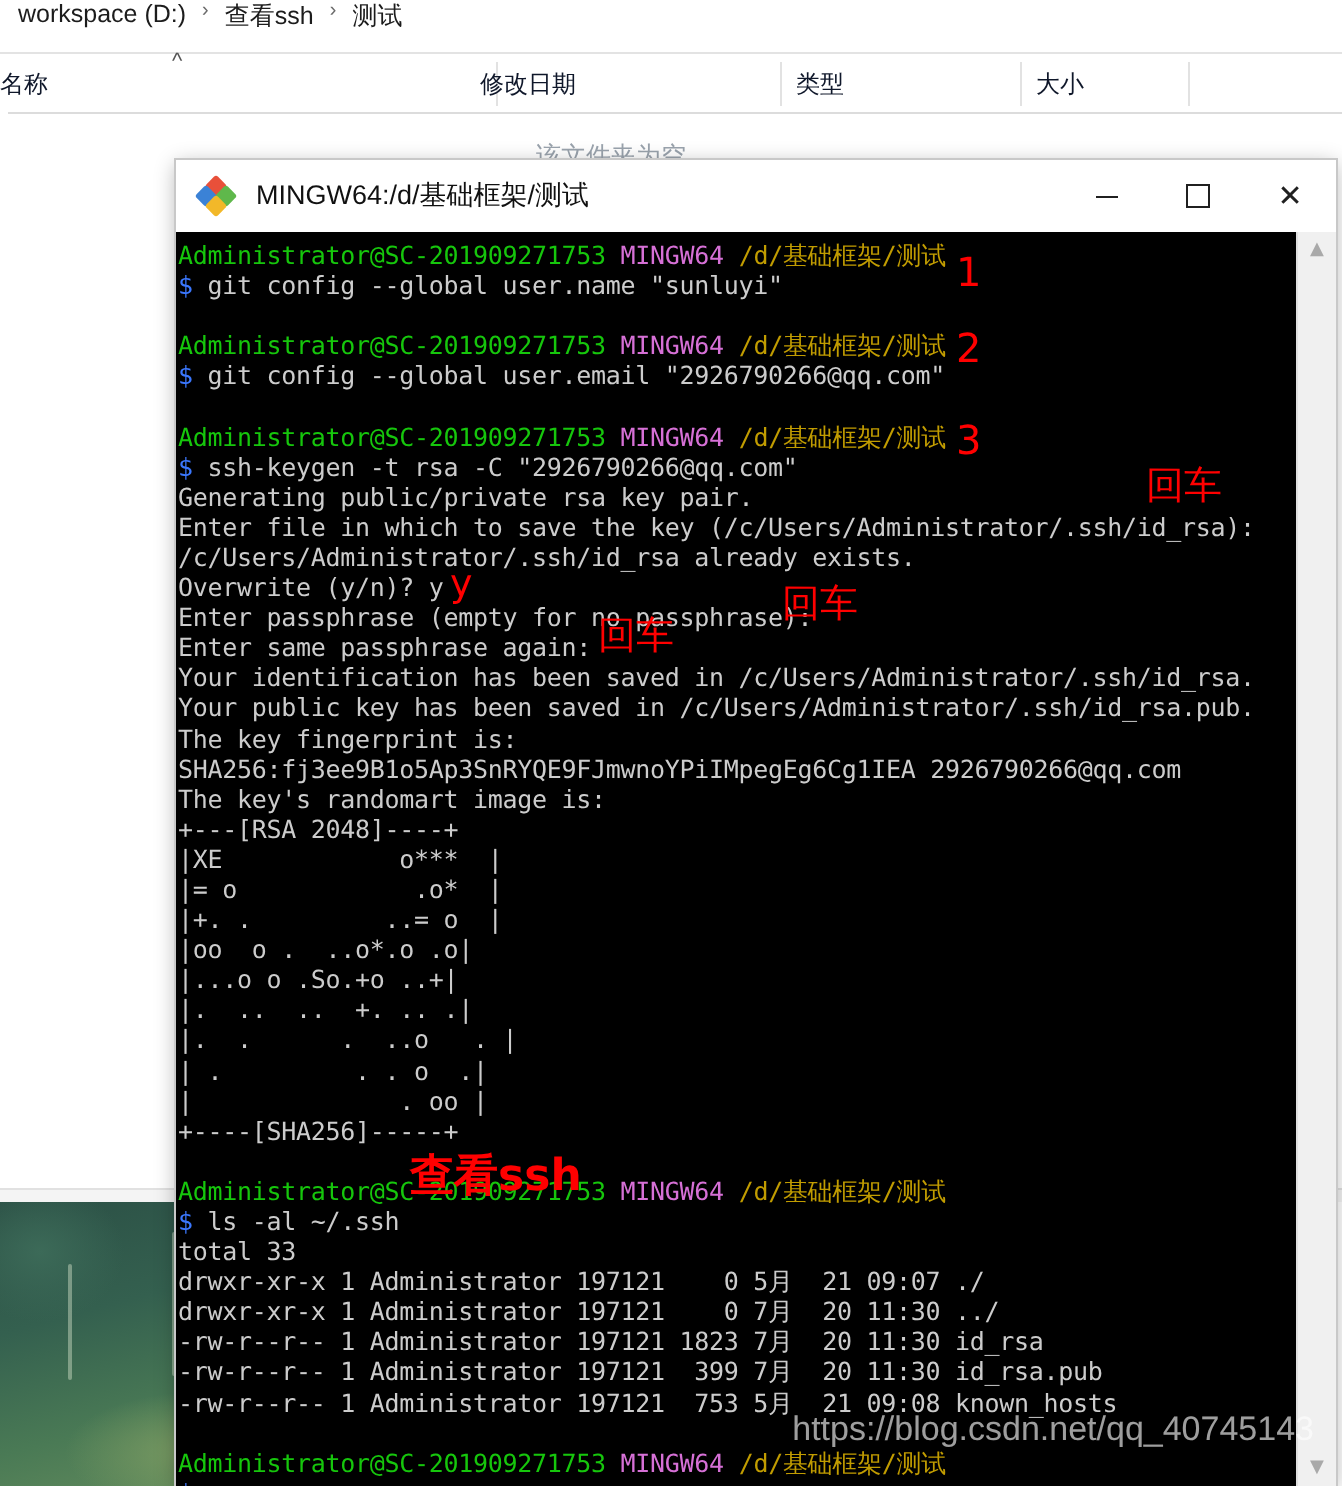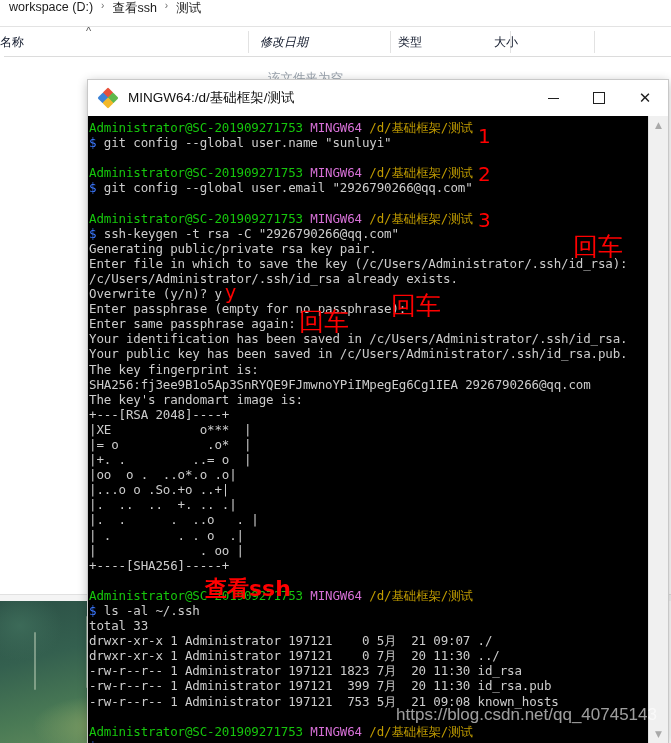--- a/index.html
+++ b/index.html
@@ -218,21 +218,21 @@
 
   
   .annot {
     position: absolute;
     color: #ff0000;
     font-family: "DejaVu Sans", sans-serif;
     white-space: nowrap;
     line-height: 1;
   }
   .annot-num { font-size: 20px; font-weight: 400; }
-  .annot-cn  { font-size: 25px; font-weight: 400; }
+  .annot-cn  { font-size: 19px; font-weight: 400; }
   .annot-y   { font-size: 19px; font-weight: 400; }
   .annot-big { font-size: 22px; font-weight: 700; }
 
   
   #watermark {
     position: absolute;
     right: 14px; bottom: 18px;
     font-size: 17px;
     color: rgba(255,255,255,0.62);
     font-family: "Liberation Sans", sans-serif;
@@ -255,25 +255,25 @@
     <span class="crumb">workspace (D:)</span>
     <span class="sep">›</span>
     <span class="crumb">查看ssh</span>
     <span class="sep">›</span>
     <span class="crumb">测试</span>
   </div>
 
   <div id="column-header">
     <span class="col" style="left:0px;">名称</span>
     <span class="divider" style="left:248px;"></span>
-    <span class="col" style="left:260px;font-style:italic;">修改日期</span>
+    <span class="col" style="left:240px;">修改日期</span>
     <span class="divider" style="left:390px;"></span>
     <span class="col" style="left:398px;text-align:right;">类型</span>
     <span class="divider" style="left:510px;"></span>
-    <span class="col" style="left:494px;">大小</span>
+    <span class="col" style="left:518px;">大小</span>
     <span class="divider" style="left:594px;"></span>
   </div>
 
   <div id="sort-caret">^</div>
 
   <div id="empty-folder-text">该文件夹为空</div>
 
   <div id="explorer-left-strip"></div>
   <div id="explorer-bottom-edge"></div>
 </div>

